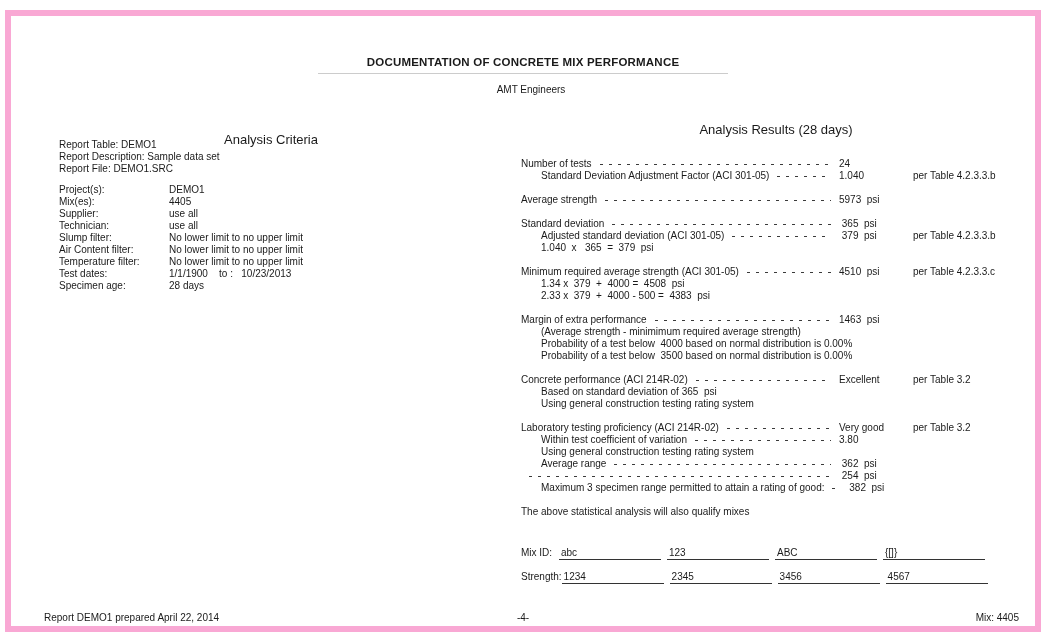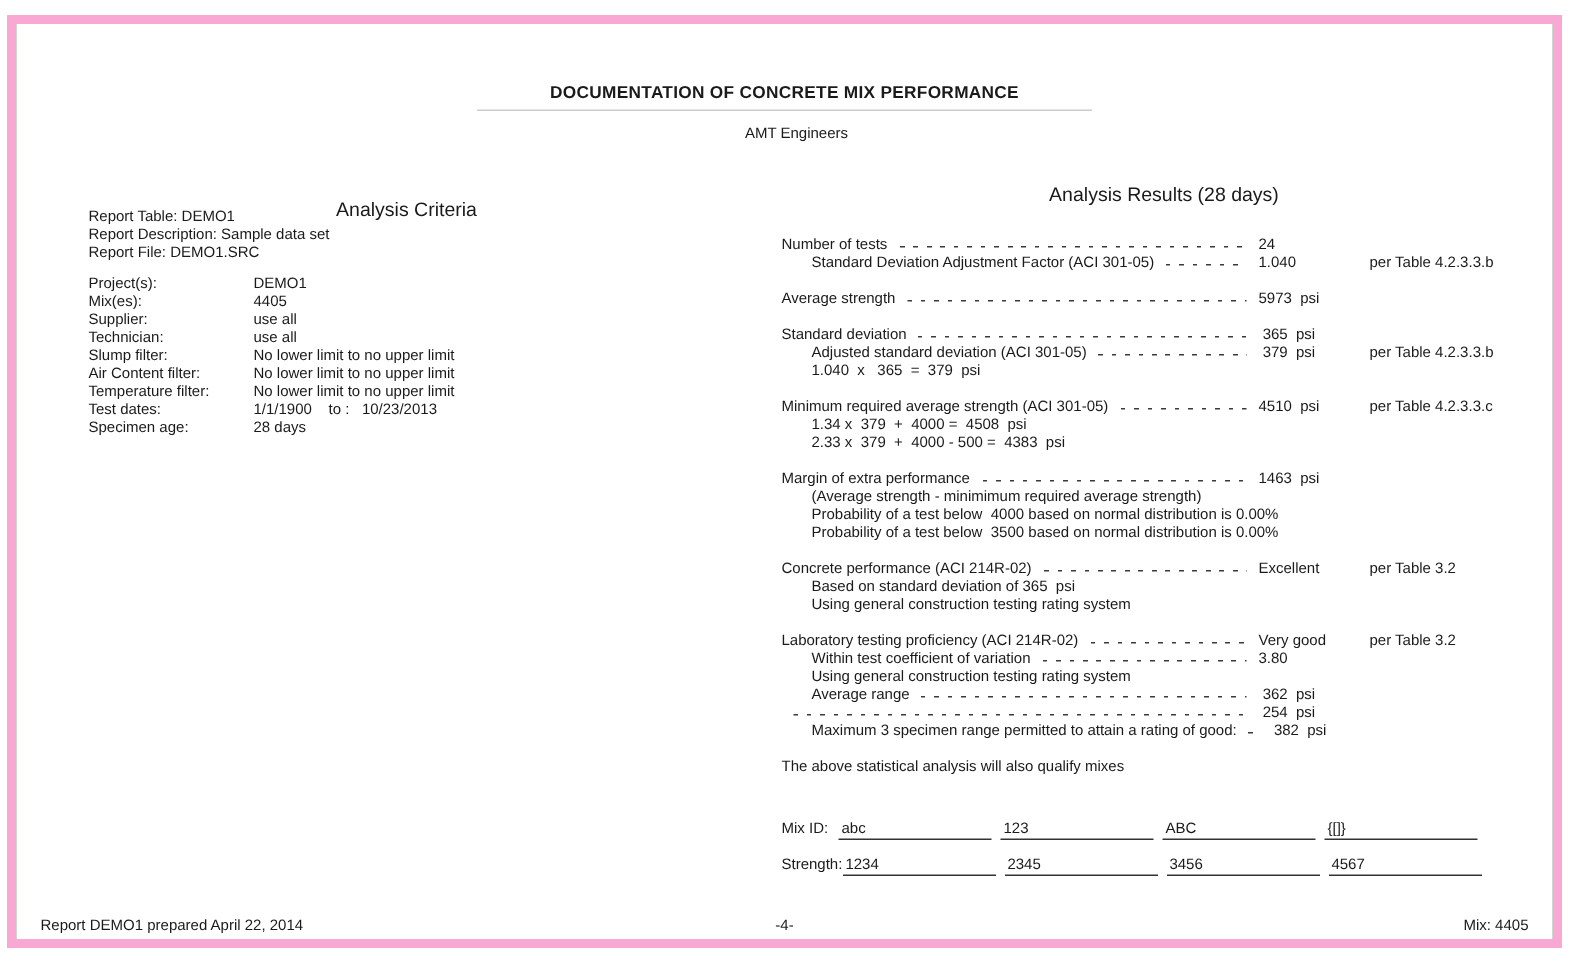--- a/index.html
+++ b/index.html
@@ -54,21 +54,21 @@
   .rnote  { flex: 0 0 120px; white-space: pre; }
 
   
   #mix-table { position: absolute; left: 510px; top: 531px; width: 512px; }
   .mixrow { display: flex; height: 14px; margin-bottom: 10px; align-items: flex-start; }
   .mixlabel { flex: 0 0 38px; white-space: nowrap; }
   .mixfield { flex: 0 0 100px; margin-right: 6px; border-bottom: 1px solid #333333; padding-left: 2px; white-space: pre; }
 
   
   .doc-footer { position: absolute; left: 16px; right: 16px; bottom: 2px; height: 12px; font-size: 10px; }
-  .footer-left   { position: absolute; left: 0; }
+  .footer-left   { position: absolute; left: 17px; }
   .footer-center { position: absolute; left: 0; right: 0; text-align: center; }
   .footer-right  { position: absolute; right: 0; }
 </style>
 </head>
 <body>
 
 <div class="frame">
   <div class="page">
 
     <div class="doc-header">

